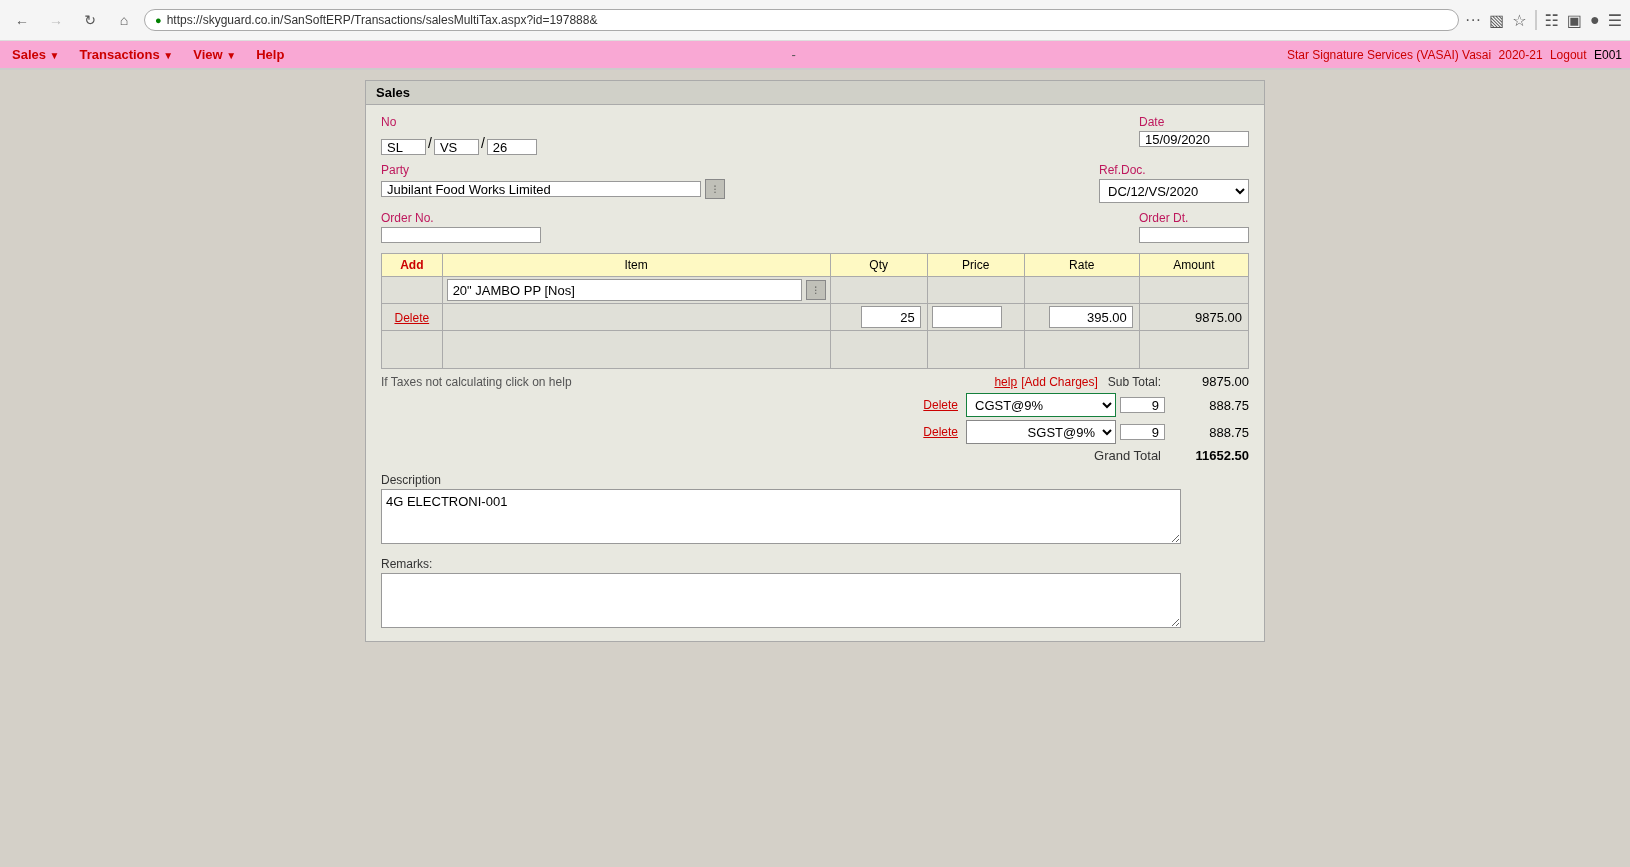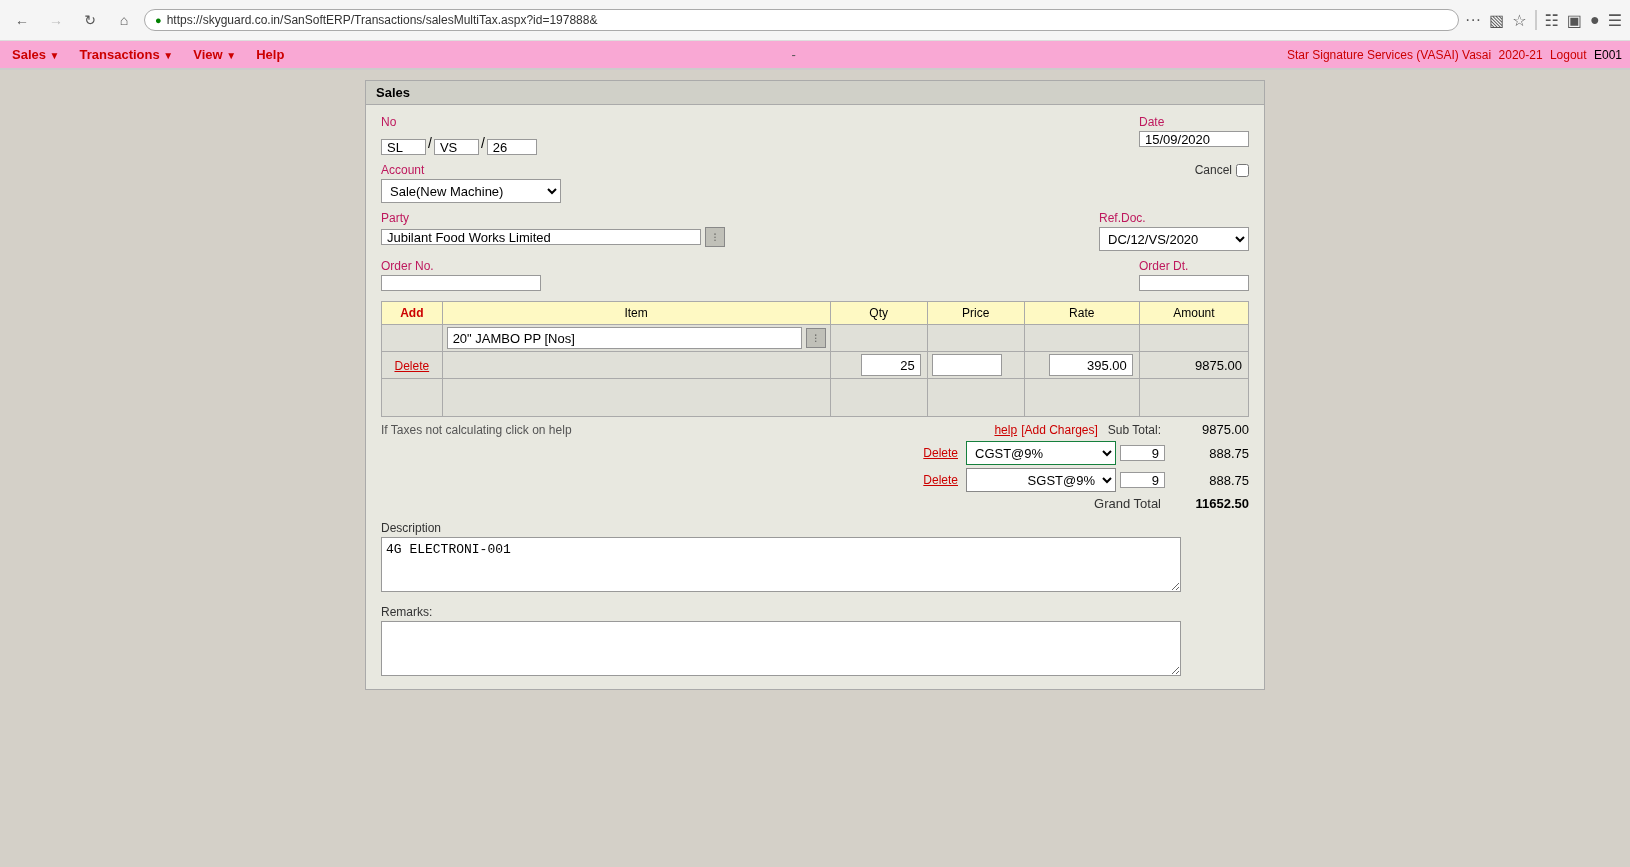--- a/index.html
+++ b/index.html
@@ -214,21 +214,21 @@
     
     .desc-section { margin-top: 10px; }
     .desc-label { font-size: 12px; color: #333; margin-bottom: 2px; }
     textarea {
       width: 100%;
       border: 1px solid #999;
       background: white;
       font-size: 13px;
       padding: 4px;
       resize: both;
-      font-family: Liberation Mono, monospace;
+      font-family: Liberation Sans, sans-serif;
     }
 
     .checkbox-inline {
       display: flex; align-items: center; gap: 4px;
     }
     .cancel-label { font-size: 12px; color: #333; }
 
     
     .page-wrapper {
       display: flex;
@@ -303,36 +303,20 @@
               <span class="no-slash">/</span>
               <input type="text" style="width: 50px;" value="26">
             </div>
           </div>
           <div class="form-group" style="margin-left:auto;">
             <div class="form-label">Date</div>
             <input type="text" style="width: 110px;" value="15/09/2020">
           </div>
         </div>
 
-        <div class="form-row">
-          <div class="form-group">
-            <div class="form-label">Account</div>
-            <div style="display:flex;align-items:center;gap:4px;">
-              <select style="width:180px;">
-                <option>Sale(New Machine)</option>
-              </select>
-            </div>
-          </div>
-          <div class="form-group" style="margin-left:auto;">
-            <div class="checkbox-inline">
-              <span class="cancel-label">Cancel</span>
-              <input type="checkbox" style="">
-            </div>
-          </div>
-        </div>
 
         <div class="form-row">
           <div class="form-group">
             <div class="form-label">Party</div>
             <div class="party-input-wrapper">
               <input type="text" style="width: 320px;" value="Jubilant Food Works Limited">
               <div class="grid-icon">⋮</div>
             </div>
           </div>
           <div class="form-group" style="margin-left:auto;">

